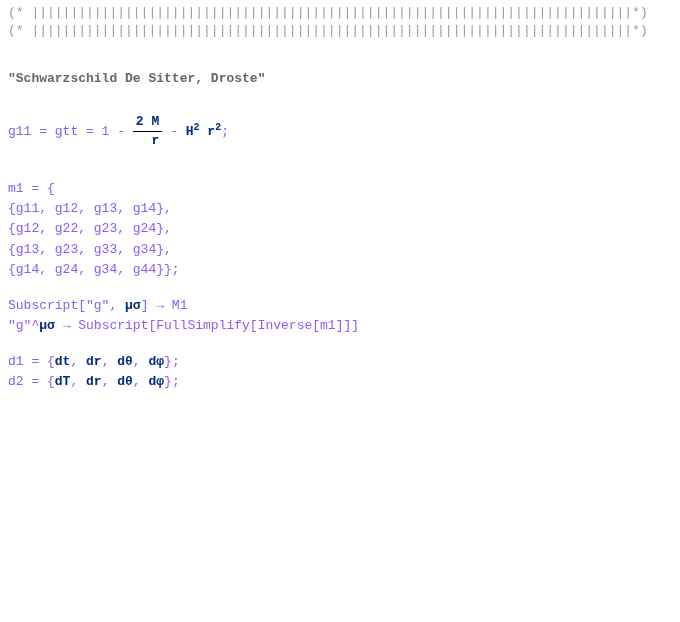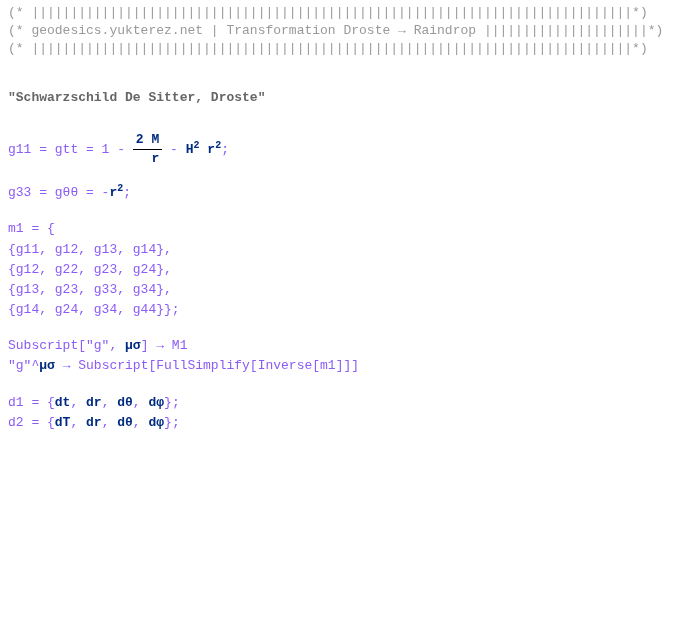--- a/index.html
+++ b/index.html
@@ -68,43 +68,39 @@
   .gap-small {
     height: 6px;
   }
 </style>
 </head>
 <body>
 
 <div class="content">
 
   <div class="comment"><span>(* </span>|||||||||||||||||||||||||||||||||||||||||||||||||||||||||||||||||||||||||||||<span>*)</span></div>
-  <div class="comment"><span>(* </span><span>geodesics.yukterez.net | Transformation Droste → Raindrop </span>|||||||||||||||||||||<span>*)</span></div>
   <div class="comment"><span>(* </span>|||||||||||||||||||||||||||||||||||||||||||||||||||||||||||||||||||||||||||||<span>*)</span></div>
 
   <div class="gap"></div>
   <div class="gap"></div>
 
   <div class="line"><span class="str">"Schwarzschild De Sitter, Droste"</span></div>
 
   <div class="gap"></div>
   <div class="gap-small"></div>
 
   <div class="line">
     <span class="plain">g11 = gtt = 1 - </span><span class="frac"><span class="num-top"><span class="num">2</span> <span class="sym">M</span></span><span class="den sym">r</span></span><span class="plain"> - </span><span class="sym">H</span><span class="sup num">2</span><span class="plain"> </span><span class="sym">r</span><span class="sup num">2</span><span class="plain">;</span>
   </div>
 
   <div class="gap-small"></div>
 
 
   <div class="gap-small"></div>
 
-  <div class="line">
-    <span class="plain">g33 = gθθ = -</span><span class="sym">r</span><span class="sup num">2</span><span class="plain">;</span>
-  </div>
 
 
 
 
   <div class="gap"></div>
 
   <div class="line plain">m1 = {</div>
   <div class="line plain">{g11, g12, g13, g14},</div>
   <div class="line plain">{g12, g22, g23, g24},</div>
   <div class="line plain">{g13, g23, g33, g34},</div>

